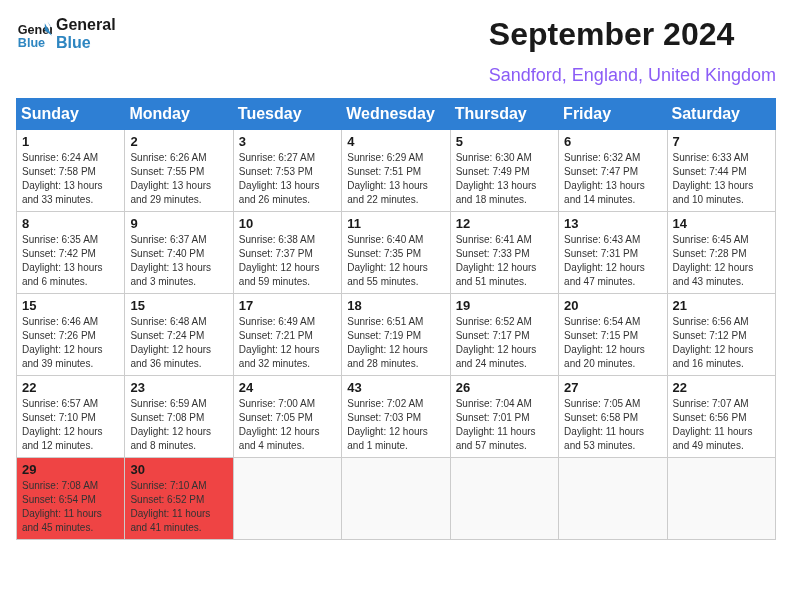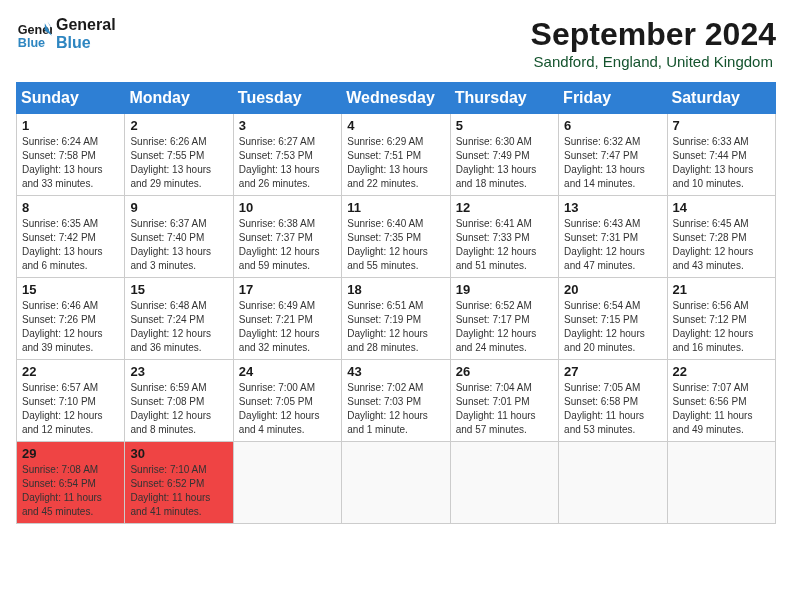--- a/index.html
+++ b/index.html
@@ -19,30 +19,31 @@
     .logo {
       display: flex;
       align-items: center;
       gap: 4px;
     }
     .logo-icon {
       width: 36px;
       height: 36px;
     }
     .title-area {
-      text-align: center;
+      text-align: left;
     }
     .month-title {
       font-size: 32px;
       font-weight: bold;
       color: #1a1a1a;
     }
     .location {
-      font-size: 15px;
-      color: #14532d;
+      font-size: 18px;
+      color: #8b5cf6;
+      margin-top: 12px;
     }
     .calendar {
       width: 100%;
       border-collapse: collapse;
       font-size: 10px;
     }
     .calendar th {
       background-color: #2e7fd4;
       color: #fff;
       padding: 6px 4px;

